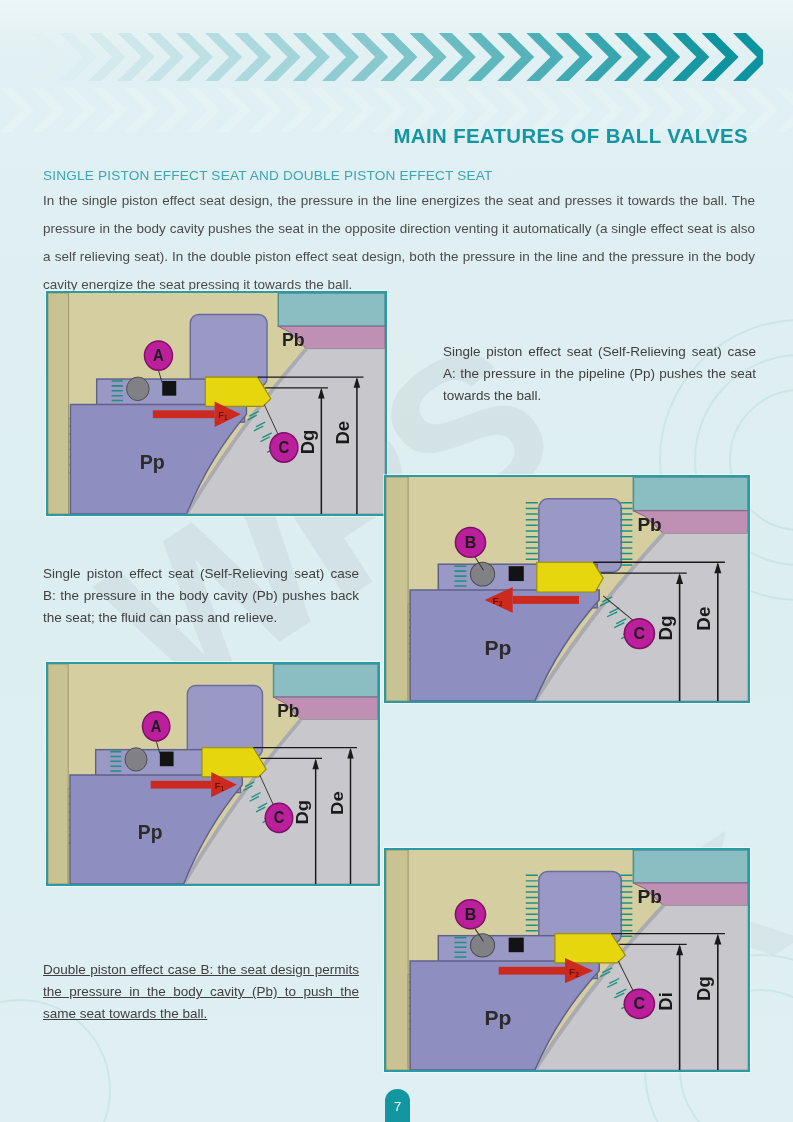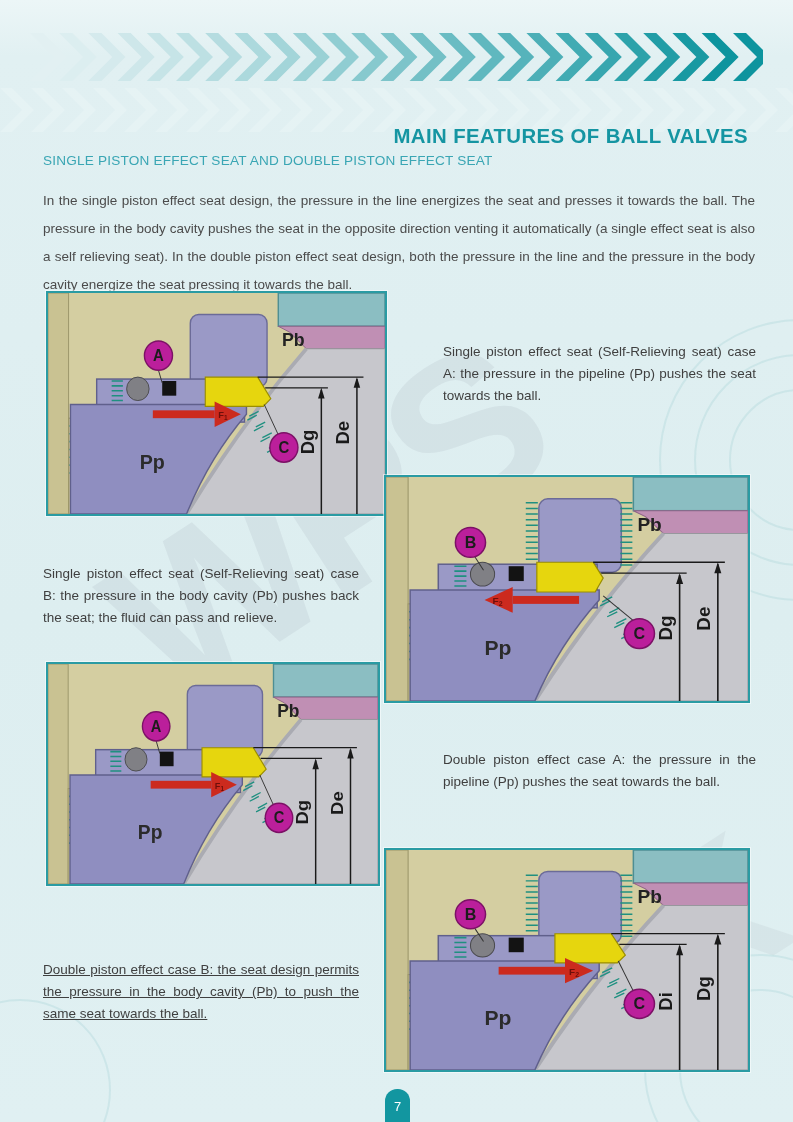--- a/index.html
+++ b/index.html
@@ -6,21 +6,21 @@
   body{width:793px;height:1122px;font-family:"Liberation Sans",sans-serif;}
   #page{position:relative;width:793px;height:1122px;overflow:hidden;
         background:linear-gradient(180deg,#ecf6f7 0%,#e1f0f2 5%,#ddeef0 55%,#e0f0f2 100%);}
   .abs{position:absolute;}
   
   #banner{left:30px;top:33px;width:733px;height:48px;}
   #ghost-chevrons{left:0px;top:88px;width:793px;height:44px;opacity:.5;}
   
   #page-title{left:300px;top:124px;width:448px;text-align:right;font-size:21px;font-weight:bold;
               letter-spacing:.4px;transform:scaleX(.97);transform-origin:right;}
-  #section-heading{left:43px;top:153px;width:712px;font-size:13.6px;letter-spacing:.2px;}
+  #section-heading{left:43px;top:168px;width:712px;font-size:13.6px;letter-spacing:.2px;}
   #section-body{left:43px;top:187px;width:712px;font-size:13.5px;line-height:28px;text-align:justify;color:#4b4b4b;}
   .caption{font-size:13.5px;line-height:22px;text-align:justify;color:#3f3f3f;}
   #caption-1{left:443px;top:341px;width:313px;}
   #caption-2{left:43px;top:563px;width:316px;}
   #caption-3{left:443px;top:749px;width:313px;}
   #caption-4{left:43px;top:959px;width:316px;text-decoration:underline;}
   
   .figure{border:2px solid #2a9ba3;box-sizing:border-box;background:#d4cea1;box-shadow:0 0 0 1px rgba(255,255,255,.5);}
   #figure-1{left:46px;top:291px;width:341px;height:225px;}
   #figure-2{left:384px;top:475px;width:366px;height:228px;}
@@ -250,21 +250,20 @@
     <path d="M118 79 L122 92" stroke="#333" stroke-width="1"></path>
     <circle cx="118" cy="64" r="15" fill="#bb1f9b" stroke="#7c1166" stroke-width="1.5"></circle>
     <text x="118" y="69.5" font-size="16" font-weight="bold" fill="#1c1c1c" text-anchor="middle">A</text>
     <path d="M246 145 L231 114" stroke="#333" stroke-width="1"></path>
     <circle cx="252" cy="158" r="15" fill="#bb1f9b" stroke="#7c1166" stroke-width="1.5"></circle>
     <text x="252" y="163.5" font-size="16" font-weight="bold" fill="#1c1c1c" text-anchor="middle">C</text>
     <text x="250" y="54" font-size="19" font-weight="bold" fill="#222">Pb</text>
     <text x="98" y="180" font-size="21" font-weight="bold" fill="#2b2b2b">Pp</text>
   </svg>
     </div>
-  <div id="caption-3" class="abs caption">Double piston effect case A: the pressure in the pipeline (Pp) pushes the seat towards the ball.</div>
 
   <div id="figure-4" class="abs figure">
   <svg viewBox="0 0 360 226" preserveAspectRatio="none" font-family="Liberation Sans, sans-serif">
     <rect x="0" y="0" width="360" height="226" fill="#d4cea1"></rect>
     <rect x="0" y="0" width="22" height="226" fill="#c9c292" stroke="#9a9468" stroke-width="1"></rect>
     <rect x="22" y="128" width="14" height="98" fill="#c9c292" stroke="#9a9468" stroke-width="1"></rect>
     <path d="M23 136 h10 M23 144 h10 M23 152 h10 M23 160 h10 M23 168 h10 M23 176 h10 M23 184 h10 " stroke="#1f9080" stroke-width="1.6"></path>
     <rect x="246" y="0" width="114" height="34" fill="#8bbec2" stroke="#4e8e93" stroke-width="1.5"></rect>
     <polygon points="246,34 360,34 360,57 276,57 258,40" fill="#c08fb4" stroke="#8d6386" stroke-width="1"></polygon>
     <path d="M276 57 L360 57 L360 226 L148 226 C196 150 237 100 276 57 Z" fill="#c7c7cc" stroke="#97979d" stroke-width="1"></path>

